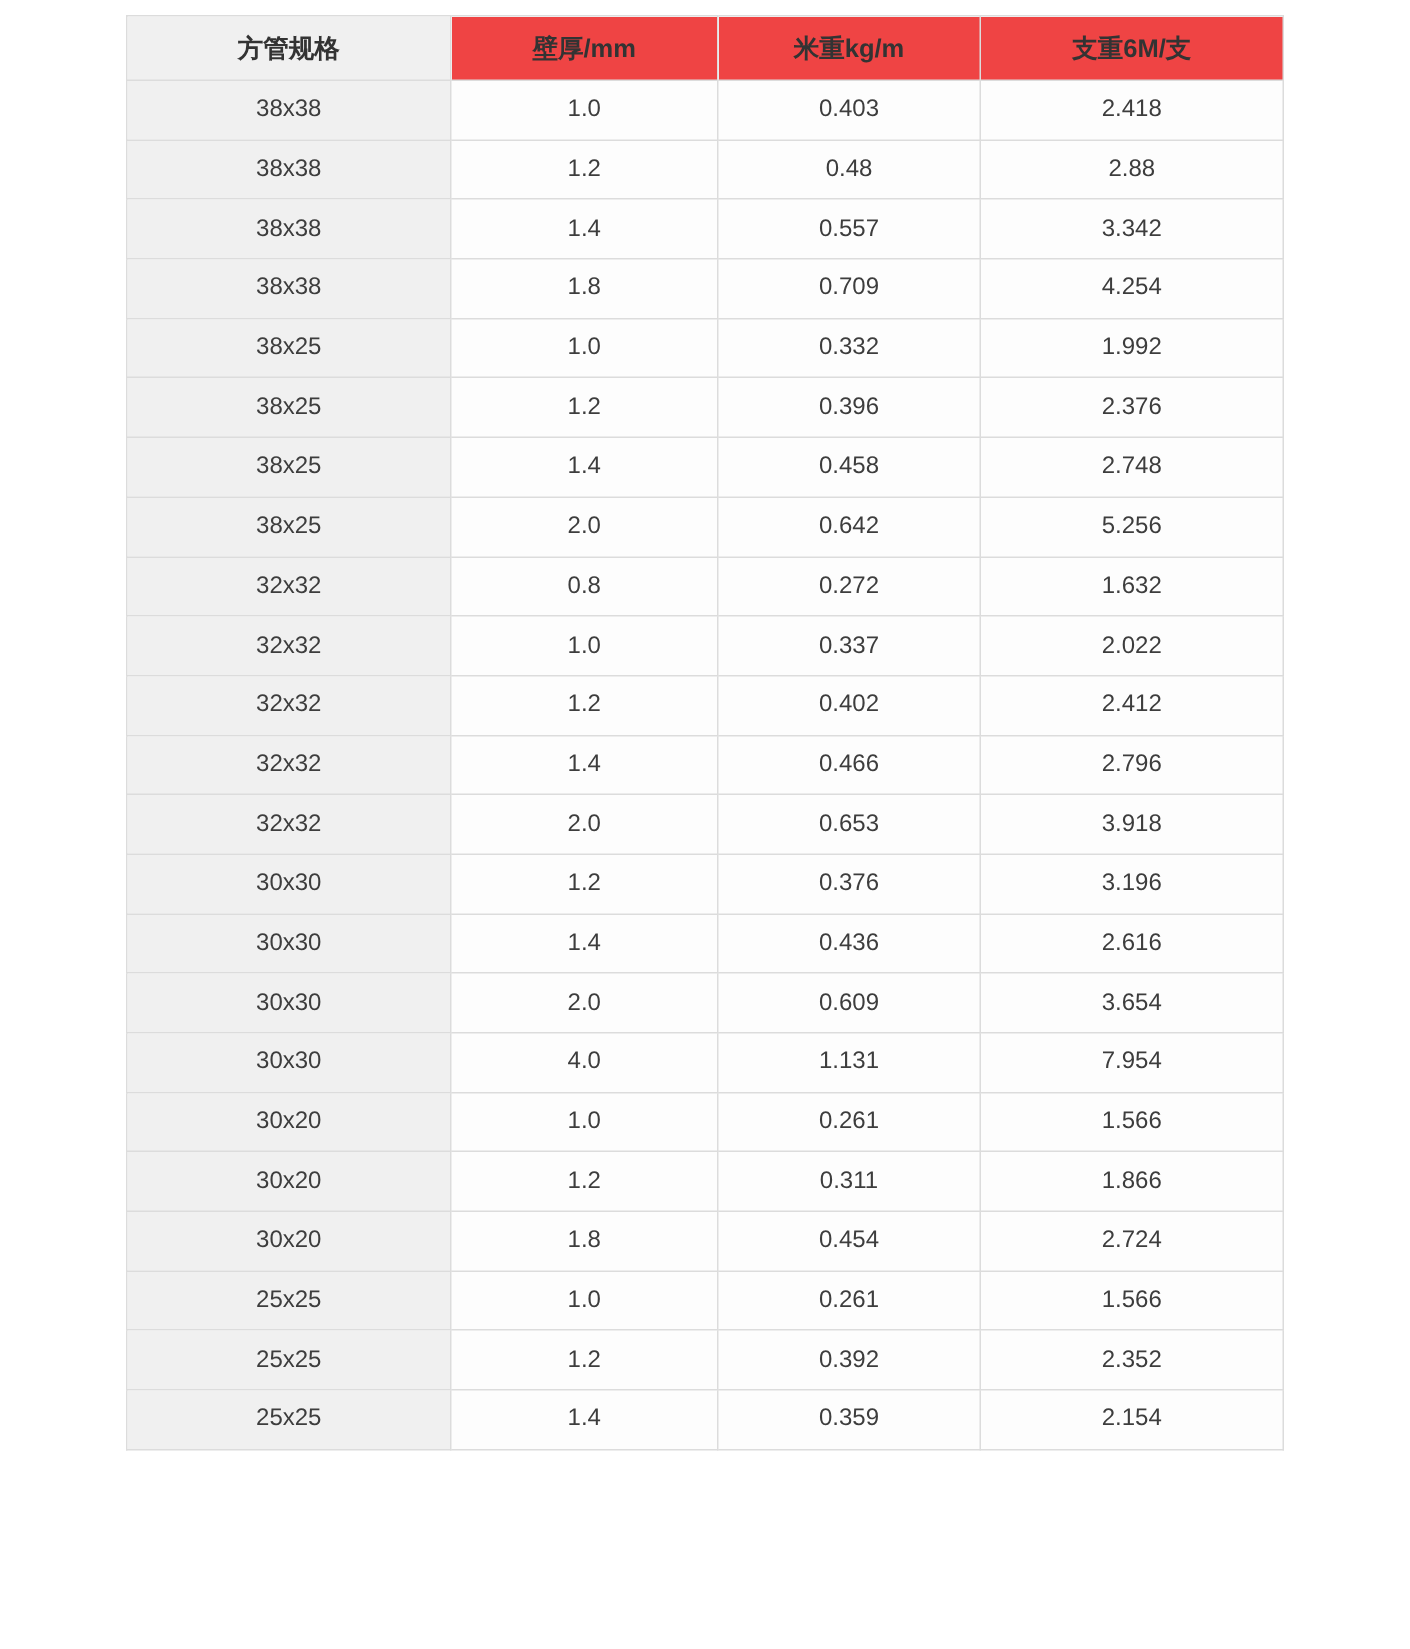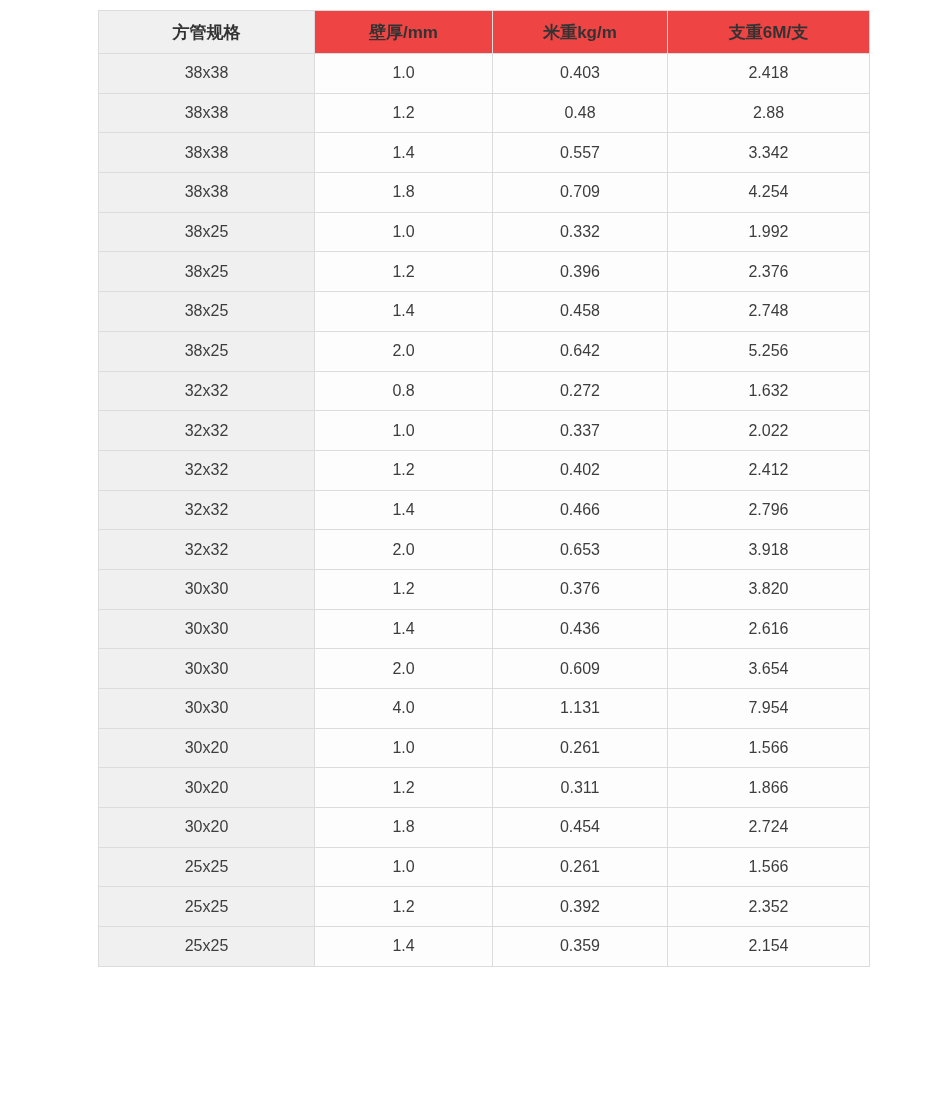--- a/index.html
+++ b/index.html
@@ -11,21 +11,21 @@
     overflow: hidden;
   }
   .page {
     position: relative;
     width: 940px;
     height: 1099px;
     background: #ffffff;
   }
   table.spec-table {
     position: absolute;
-    left: 98px;
+    left: 84px;
     top: 10px;
     width: 771px;
     border-collapse: collapse;
     table-layout: fixed;
   }
   table.spec-table th,
   table.spec-table td {
     border: 1px solid #dcdcdc;
     text-align: center;
     vertical-align: middle;
@@ -150,21 +150,21 @@
         <tr>
           <td>32x32</td>
           <td>2.0</td>
           <td>0.653</td>
           <td>3.918</td>
         </tr>
         <tr>
           <td>30x30</td>
           <td>1.2</td>
           <td>0.376</td>
-          <td>3.820</td>
+          <td>3.196</td>
         </tr>
         <tr>
           <td>30x30</td>
           <td>1.4</td>
           <td>0.436</td>
           <td>2.616</td>
         </tr>
         <tr>
           <td>30x30</td>
           <td>2.0</td>

